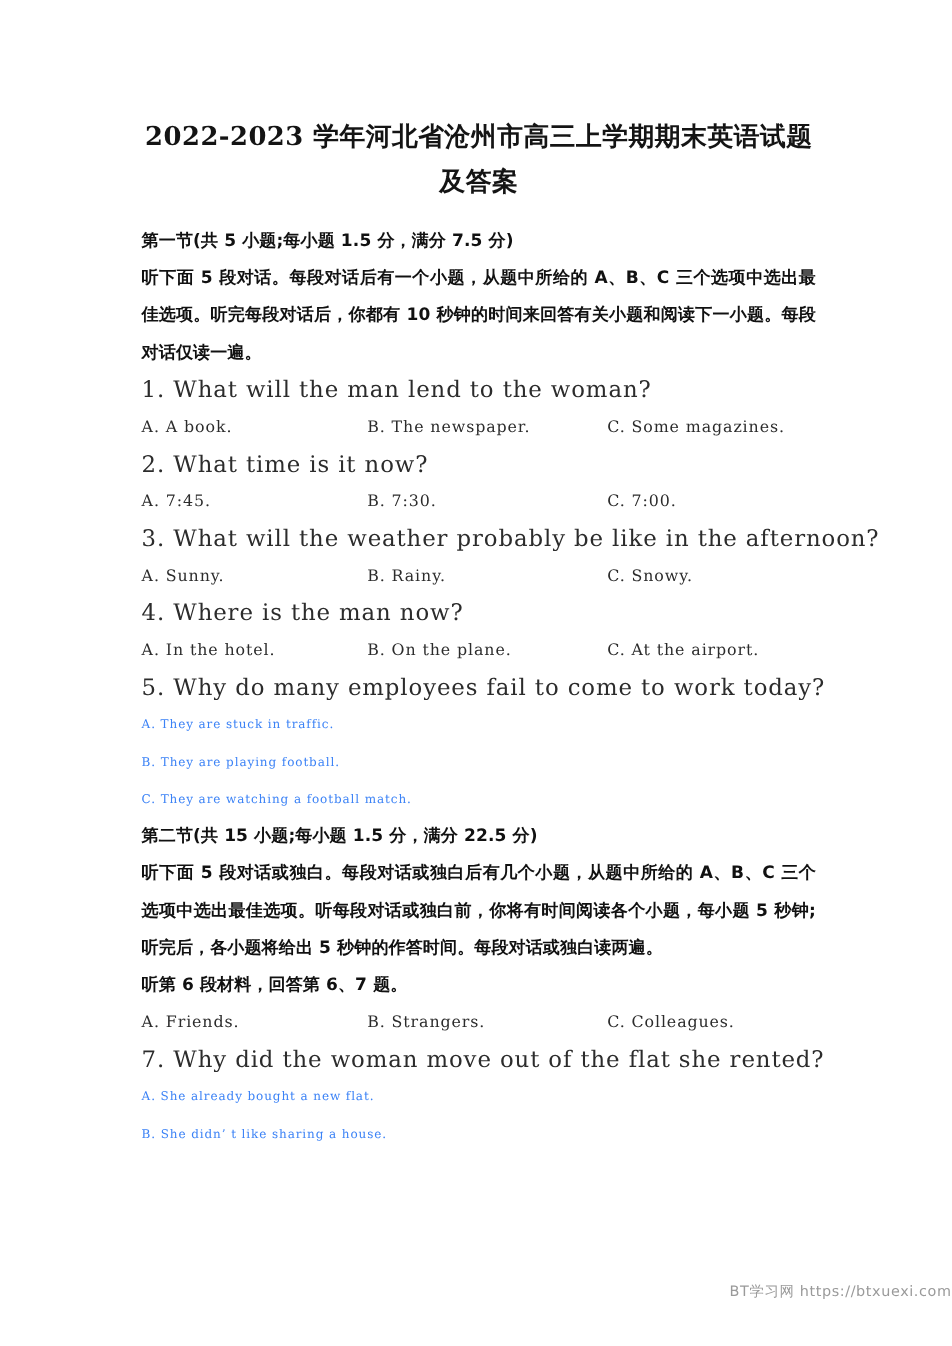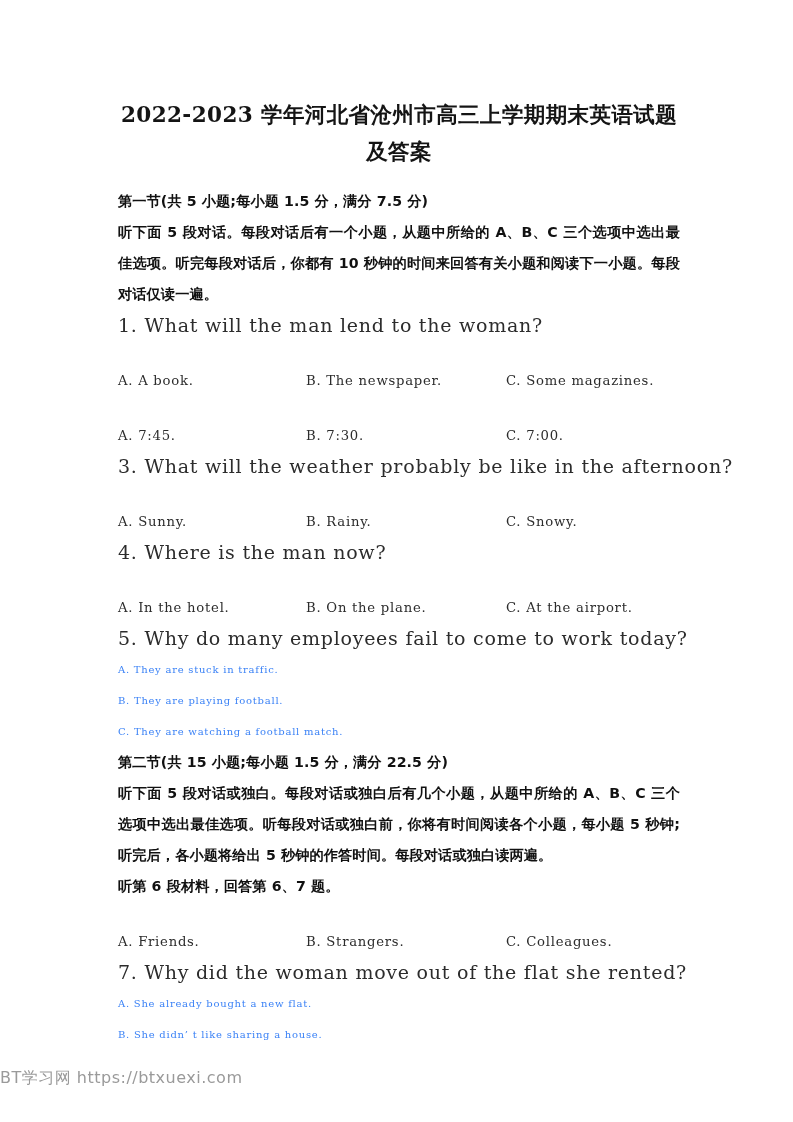--- a/index.html
+++ b/index.html
@@ -73,21 +73,20 @@
   .q-stem {
     
   }
 
   
   .opt-row {
     display: block;
     position: relative;
     height: 31px;
     line-height: 31px;
-    margin-top: 24px;
   }
   .opt-row .opt {
     position: absolute;
     top: 0;
     font-family: "DejaVu Serif", "Liberation Serif", serif;
     font-size: 13.2px;
     letter-spacing: 0.75px;
     color: #2c2c2c;
     white-space: nowrap;
   }
@@ -106,23 +105,23 @@
     color: #3b82f6;
     white-space: nowrap;
   }
 
   
   .footer {
     position: absolute;
     left: 0;
     top: 1068px;
     width: 793px;
-    text-align: left;
+    text-align: right;
     font-family: "DejaVu Sans", "Liberation Sans", sans-serif;
-    font-size: 16px;
+    font-size: 12px;
     letter-spacing: 0.5px;
     color: #9a9a9a;
   }
 </style>
 </head>
 <body>
 
 <div class="page">
   <div class="content">
 
@@ -133,20 +132,21 @@
 
     <p class="cn">听下面 5 段对话。每段对话后有一个小题，从题中所给的 A、B、C 三个选项中选出最佳选项。听完每段对话后，你都有 10 秒钟的时间来回答有关小题和阅读下一小题。每段对话仅读一遍。</p>
 
     <p class="en q-stem">1. What will the man lend to the woman?</p>
     <div class="opt-row">
       <span class="opt c0">A. A book.</span>
       <span class="opt c1">B. The newspaper.</span>
       <span class="opt c2">C. Some magazines.</span>
     </div>
 
+    <p class="en q-stem">2. What time is it now?</p>
     <div class="opt-row">
       <span class="opt c0">A. 7:45.</span>
       <span class="opt c1">B. 7:30.</span>
       <span class="opt c2">C. 7:00.</span>
     </div>
 
     <p class="en q-stem">3. What will the weather probably be like in the afternoon?</p>
     <div class="opt-row">
       <span class="opt c0">A. Sunny.</span>
       <span class="opt c1">B. Rainy.</span>

